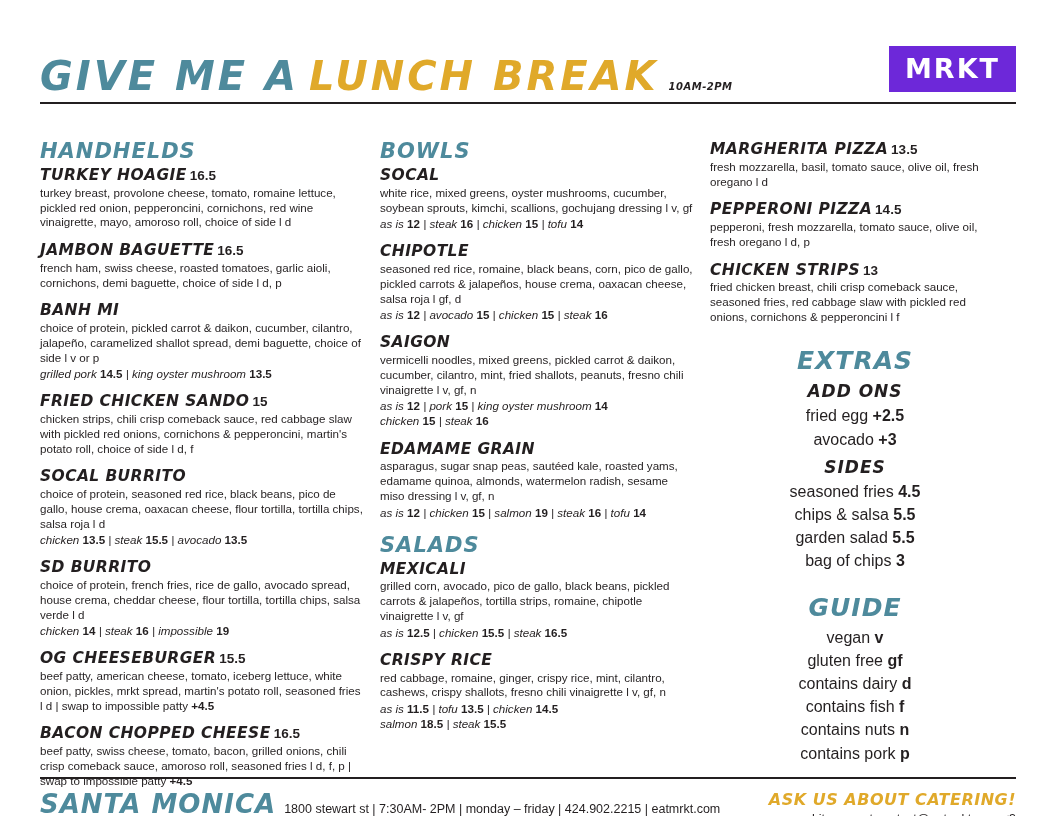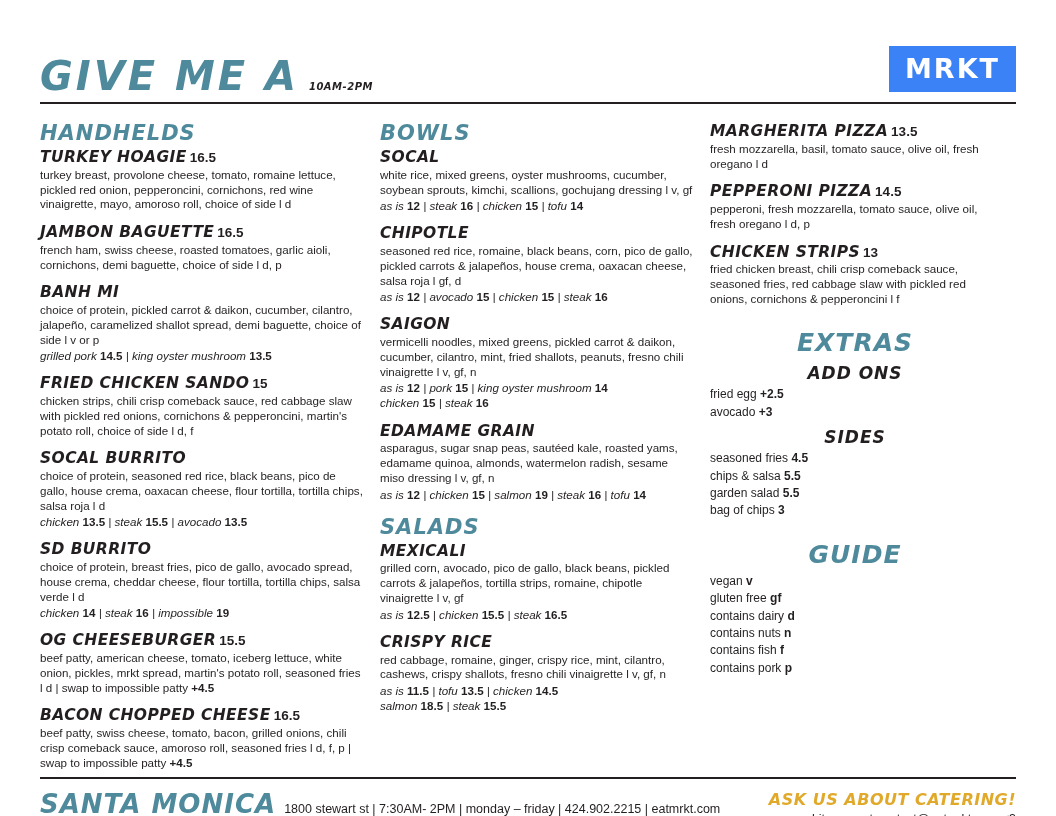--- a/index.html
+++ b/index.html
@@ -38,36 +38,36 @@
   .title-hours {
     font-family: "DejaVu Sans", sans-serif;
     font-weight: bold;
     font-style: italic;
     font-size: 10px;
     letter-spacing: 0.5px;
     color: #231f20;
     padding-bottom: 3px;
   }
   .logo {
-    background: #3b82f6;
+    background: #6d28d9;
     color: #ffffff;
     font-family: "DejaVu Sans", sans-serif;
     font-weight: bold;
     font-size: 27px;
     letter-spacing: 2px;
     padding: 9px 16px 10px 16px;
     line-height: 1;
     align-self: flex-start;
     margin-bottom: 4px;
   }
 
   
   .columns {
     display: flex;
-    padding-top: 18px;
+    padding-top: 36px;
     gap: 0;
   }
   .col-1 { width: 340px; padding-right: 16px; }
   .col-2 { width: 330px; padding-right: 16px; }
   .col-3 { width: 290px; }
 
   .section-head {
     font-family: "DejaVu Sans", sans-serif;
     font-weight: bold;
     font-style: italic;
@@ -127,21 +127,21 @@
   .sub-head {
     font-family: "DejaVu Sans", sans-serif;
     font-weight: bold;
     font-style: italic;
     font-size: 17px;
     letter-spacing: 1px;
     color: #231f20;
     text-align: center;
     margin: 6px 0 3px 0;
   }
-  .center-list { font-size: 12px; line-height: 1.45; }
+  .center-list { text-align: center; font-size: 16px; line-height: 1.45; }
   .center-list b { font-weight: bold; }
   .guide-head {
     font-family: "DejaVu Sans", sans-serif;
     font-weight: bold;
     font-style: italic;
     font-size: 25px;
     letter-spacing: 1px;
     color: #4e8a9c;
     text-align: center;
     margin: 20px 0 4px 0;
@@ -181,20 +181,21 @@
   .footer-sub { font-size: 12.5px; color: #231f20; margin-top: 3px; }
 </style>
 </head>
 <body>
 
 <div class="page">
 
   <div class="header">
     <div class="title-wrap">
       <span class="title-a">GIVE ME A</span>
+      <span class="title-b">LUNCH BREAK</span>
       <span class="title-hours">10AM-2PM</span>
     </div>
     <div class="logo">MRKT</div>
   </div>
 
   <div class="columns">
 
     <div class="col-1">
       <div class="section-head">HANDHELDS</div>
       <div id="handhelds-items">
@@ -215,21 +216,21 @@
             <div><span class="item-name">FRIED CHICKEN SANDO</span><span class="item-price">15</span></div>
             <div class="item-desc">chicken strips, chili crisp comeback sauce, red cabbage slaw with pickled red onions, cornichons &amp; pepperoncini, martin's potato roll, choice of side l d, f</div>
           </div>
           <div class="item">
             <div><span class="item-name">SOCAL BURRITO</span></div>
             <div class="item-desc">choice of protein, seasoned red rice, black beans, pico de gallo, house crema, oaxacan cheese, flour tortilla, tortilla chips, salsa roja l d</div>
             <div class="item-variants">chicken <b>13.5</b> | steak <b>15.5</b> | avocado <b>13.5</b></div>
           </div>
           <div class="item">
             <div><span class="item-name">SD BURRITO</span></div>
-            <div class="item-desc">choice of protein, breast fries, pico de gallo, avocado spread, house crema, cheddar cheese, flour tortilla, tortilla chips, salsa verde l d</div>
+            <div class="item-desc">choice of protein, french fries, rice de gallo, avocado spread, house crema, cheddar cheese, flour tortilla, tortilla chips, salsa verde l d</div>
             <div class="item-variants">chicken <b>14</b> | steak <b>16</b> | impossible <b>19</b></div>
           </div>
           <div class="item">
             <div><span class="item-name">OG CHEESEBURGER</span><span class="item-price">15.5</span></div>
             <div class="item-desc">beef patty, american cheese, tomato, iceberg lettuce, white onion, pickles, mrkt spread, martin's potato roll, seasoned fries l d | swap to impossible patty <b>+4.5</b></div>
           </div>
           <div class="item">
             <div><span class="item-name">BACON CHOPPED CHEESE</span><span class="item-price">16.5</span></div>
             <div class="item-desc">beef patty, swiss cheese, tomato, bacon, grilled onions, chili crisp comeback sauce, amoroso roll, seasoned fries l d, f, p | swap to impossible patty <b>+4.5</b></div>
           </div>
@@ -305,22 +306,22 @@
           <div>chips &amp; salsa <b>5.5</b></div>
           <div>garden salad <b>5.5</b></div>
           <div>bag of chips <b>3</b></div>
         </div>
 
       <div class="guide-head">GUIDE</div>
       <div class="center-list" id="guide-list">
           <div>vegan <b>v</b></div>
           <div>gluten free <b>gf</b></div>
           <div>contains dairy <b>d</b></div>
+          <div>contains fish <b>f</b></div>
           <div>contains nuts <b>n</b></div>
-          <div>contains fish <b>f</b></div>
           <div>contains pork <b>p</b></div>
         </div>
     </div>
 
   </div>
 
   <div class="footer">
     <div class="footer-left">
       <span class="footer-city">SANTA MONICA</span>
       <span class="footer-addr">1800 stewart st | 7:30AM- 2PM | monday – friday | 424.902.2215 | eatmrkt.com</span>

